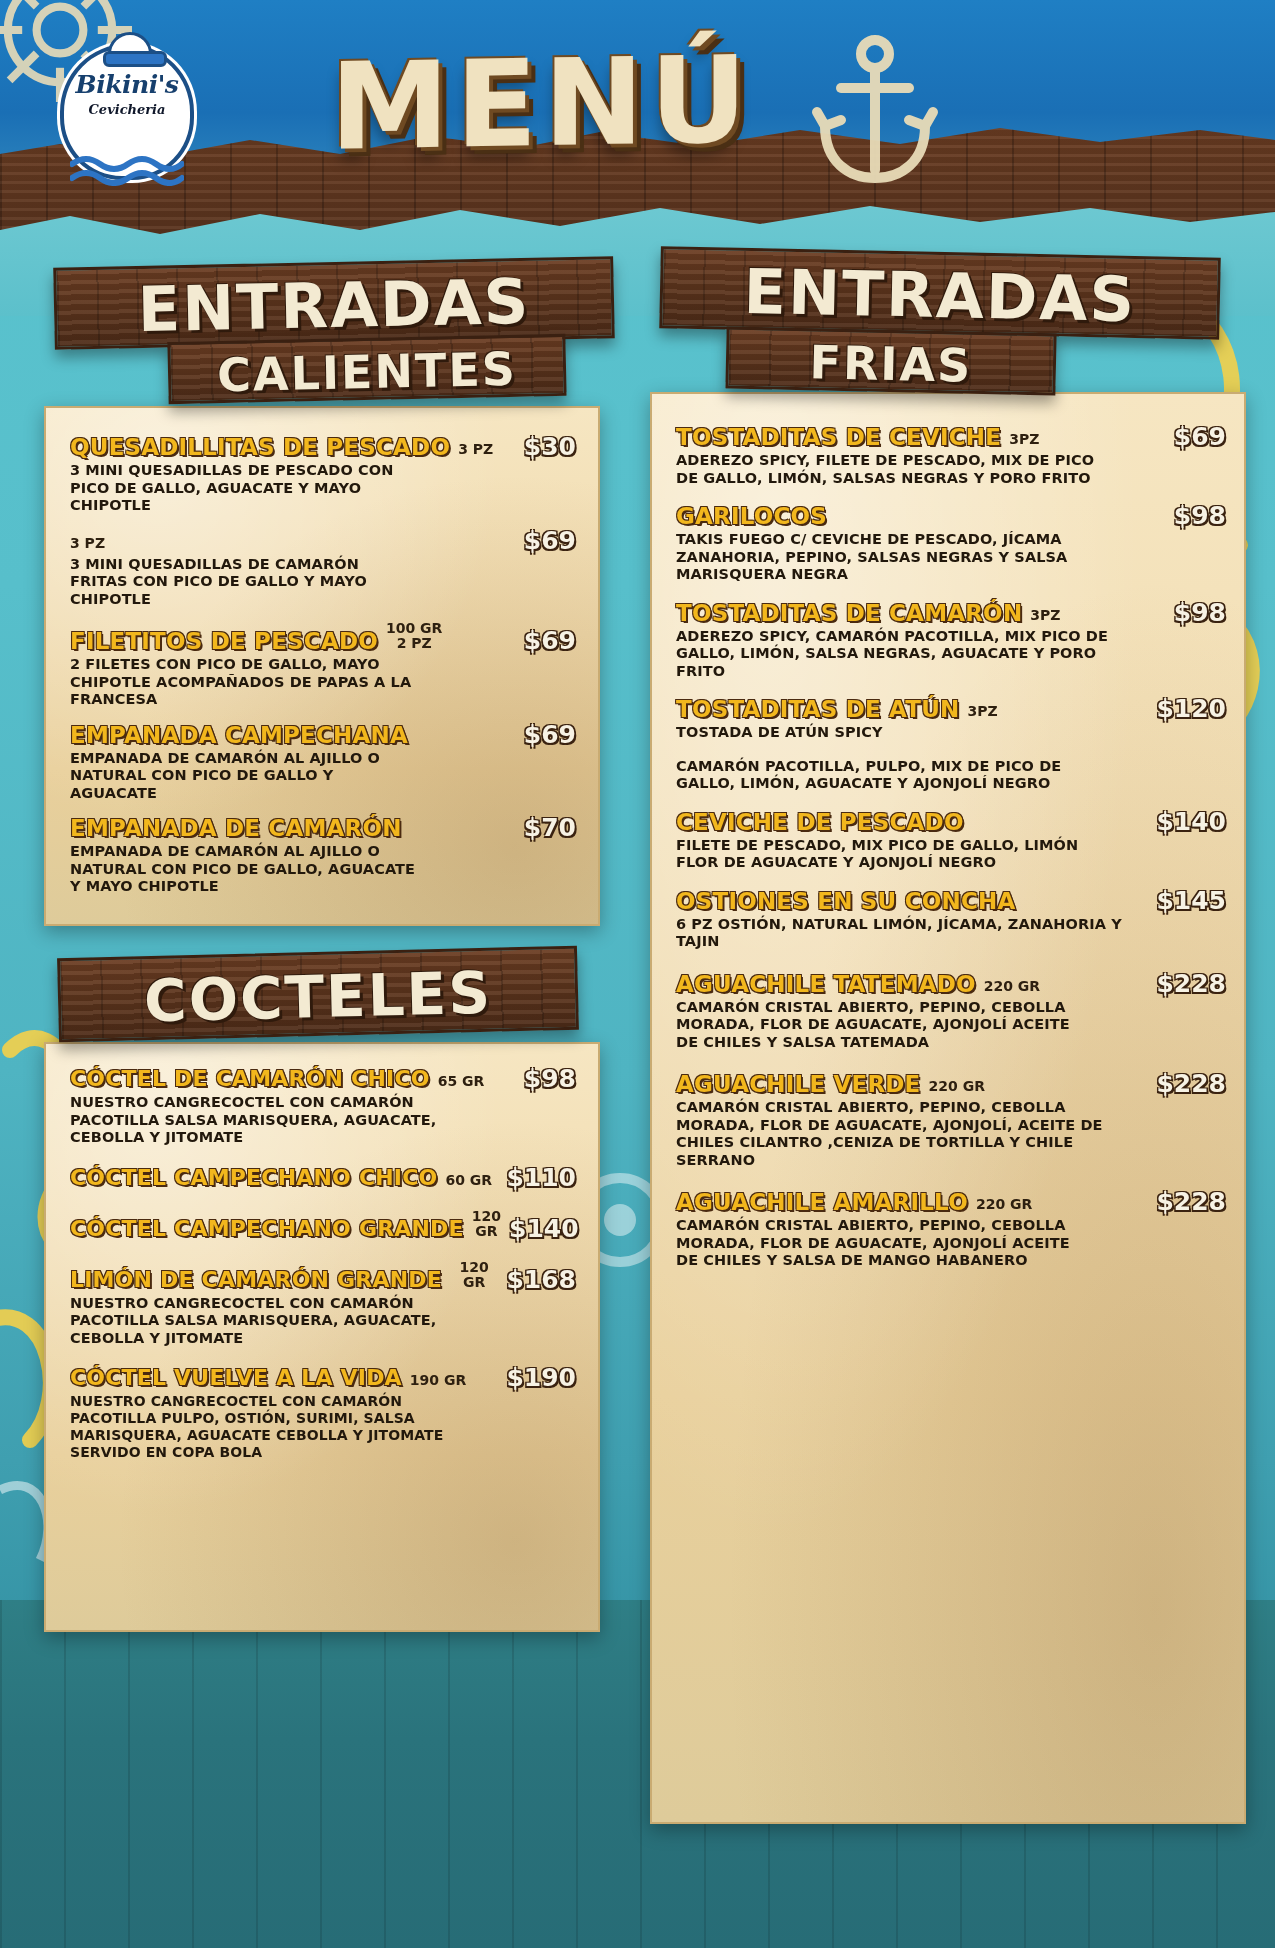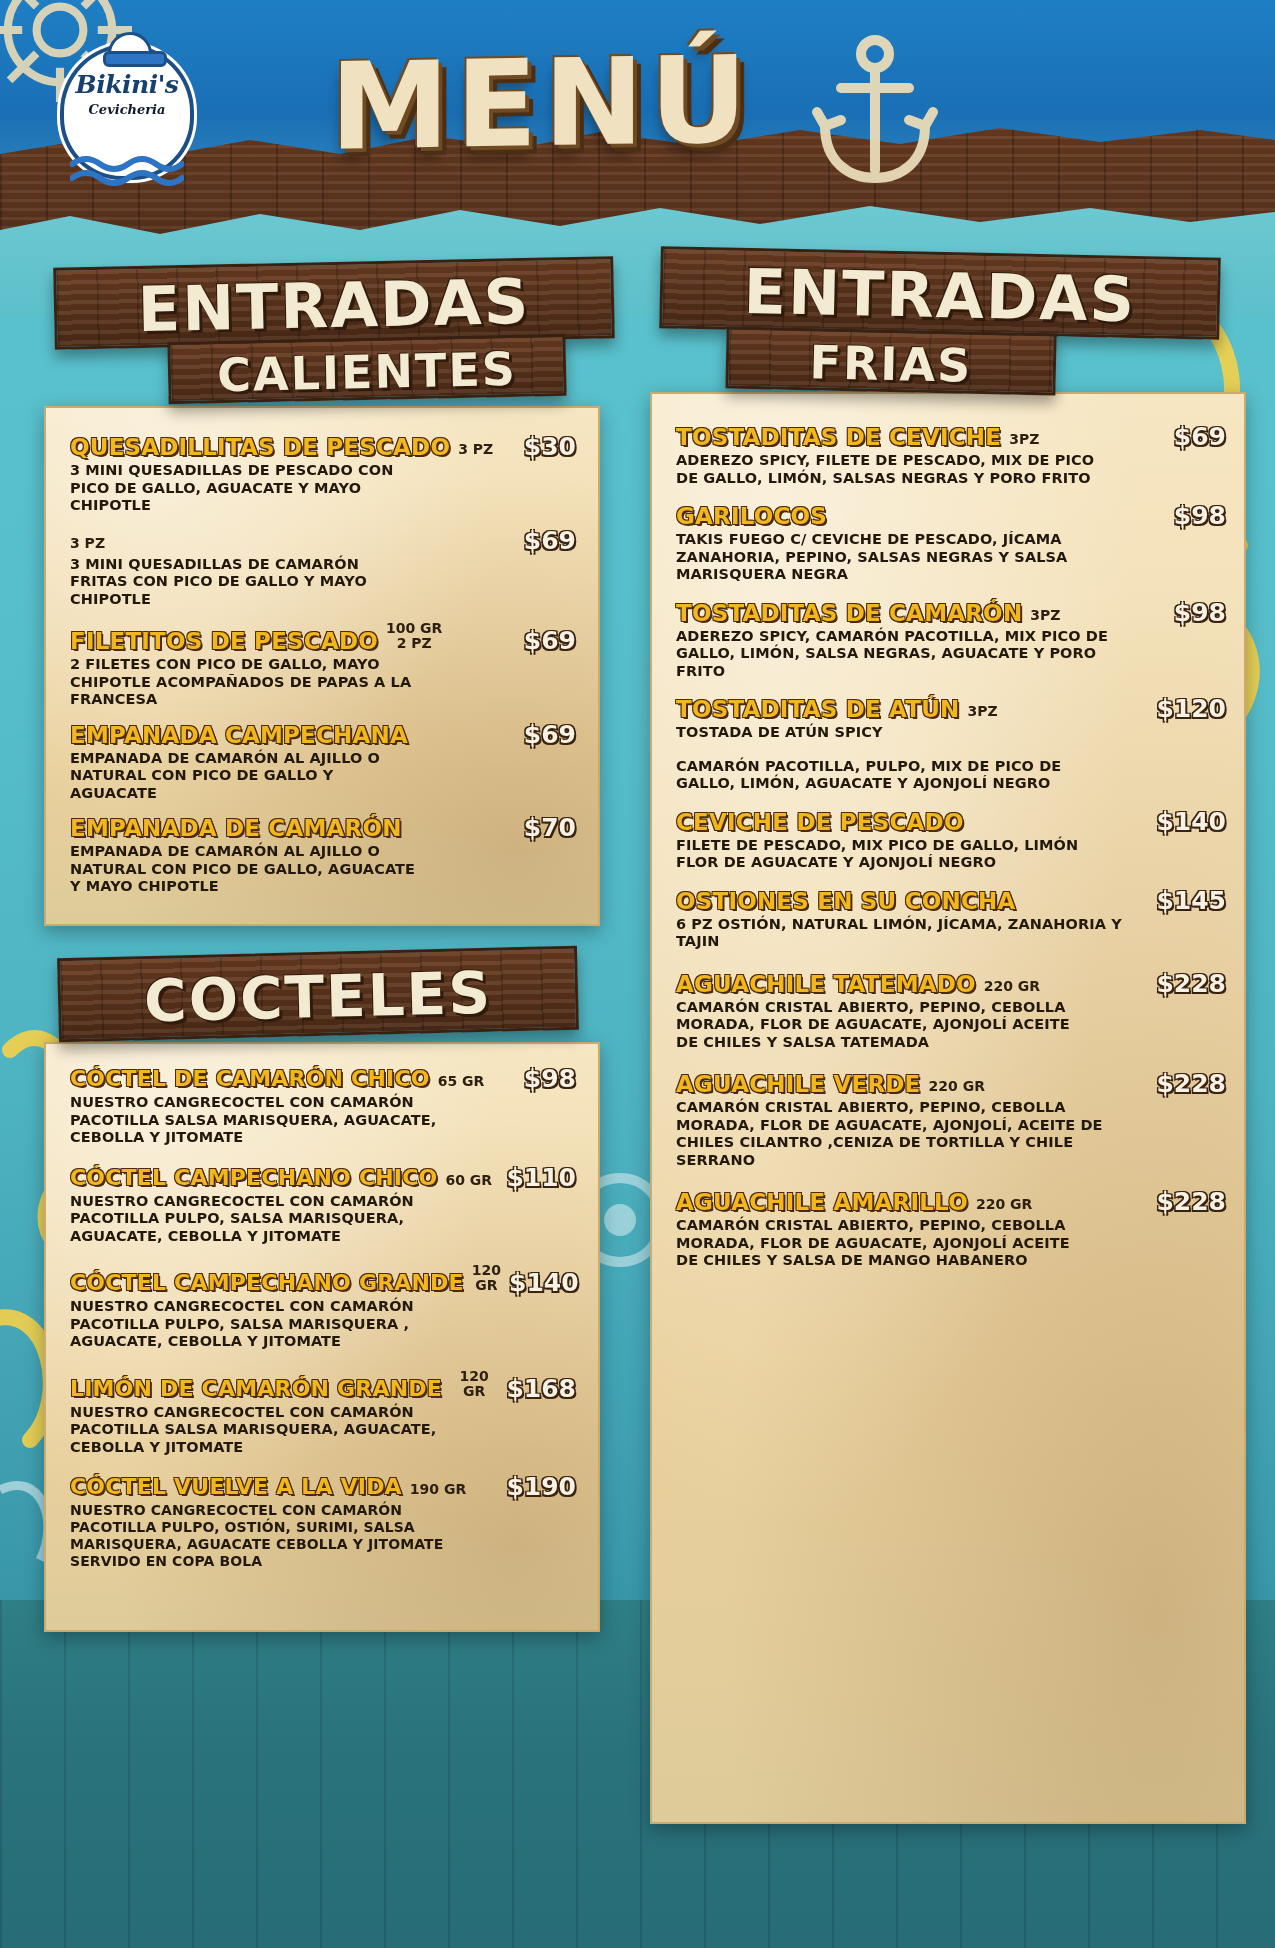--- a/index.html
+++ b/index.html
@@ -308,30 +308,28 @@
       </div>
       <div class="item-desc" style="width:400px;">NUESTRO CANGRECOCTEL CON CAMARÓN PACOTILLA SALSA MARISQUERA, AGUACATE, CEBOLLA Y JITOMATE</div>
     </div>
 
     <div class="item" style="margin-bottom:18px;">
       <div class="item-head">
         <span class="item-name" style="font-size:22px;">CÓCTEL CAMPECHANO CHICO</span>
         <span class="item-qty">60 GR</span>
         <span class="item-price">$110</span>
       </div>
-      <div class="item-desc" style="width:410px;">NUESTRO CANGRECOCTEL CON CAMARÓN PACOTILLA PULPO, SALSA MARISQUERA, AGUACATE, CEBOLLA Y JITOMATE</div>
     </div>
 
     <div class="item" style="margin-bottom:18px;">
       <div class="item-head">
         <span class="item-name" style="font-size:22px;">CÓCTEL CAMPECHANO GRANDE</span>
         <span class="item-qty">120 GR</span>
         <span class="item-price">$140</span>
       </div>
-      <div class="item-desc" style="width:415px;">NUESTRO CANGRECOCTEL CON CAMARÓN PACOTILLA PULPO, SALSA MARISQUERA , AGUACATE, CEBOLLA Y JITOMATE</div>
     </div>
 
     <div class="item" style="margin-bottom:18px;">
       <div class="item-head">
         <span class="item-name" style="font-size:22px;">LIMÓN DE CAMARÓN GRANDE</span>
         <span class="item-qty">120 GR</span>
         <span class="item-price">$168</span>
       </div>
       <div class="item-desc" style="width:400px;">NUESTRO CANGRECOCTEL CON CAMARÓN PACOTILLA SALSA MARISQUERA, AGUACATE, CEBOLLA Y JITOMATE</div>
     </div>

